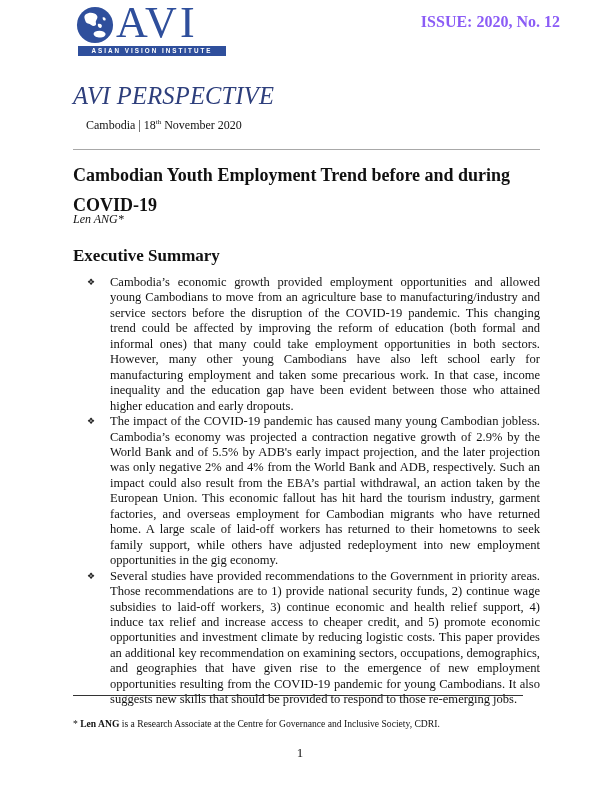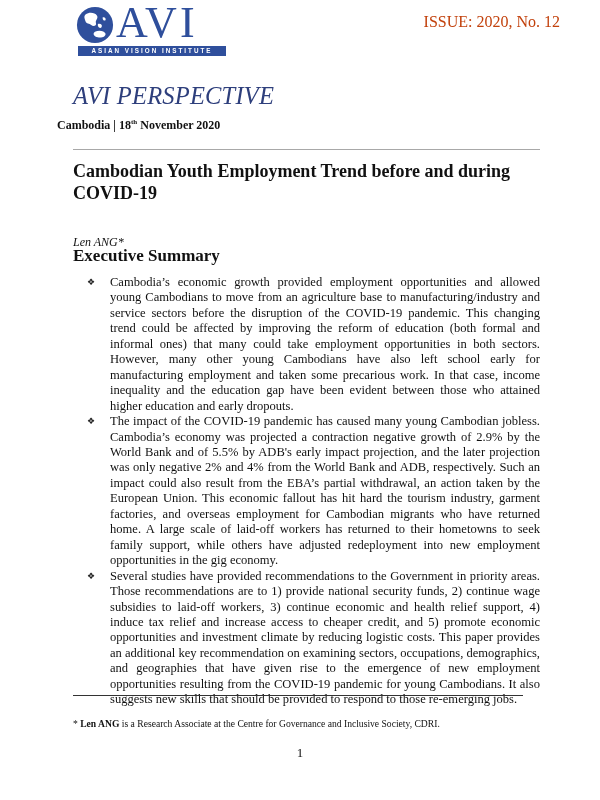--- a/index.html
+++ b/index.html
@@ -9,30 +9,30 @@
 
   
   #logo { left: 76px; top: 4px; width: 160px; height: 52px; }
   #logo .globe { position: absolute; left: 0; top: 2px; width: 38px; height: 38px; }
   #logo .letters { position: absolute; left: 40px; top: -6px; font-size: 44px; color: #2f4f9c;
                    letter-spacing: 3px; line-height: 50px; font-family: "Liberation Serif", serif; }
   #logo .bar { position: absolute; left: 2px; top: 42px; width: 148px; height: 10px; background: #2f4f9c;
                color: #fff; font-family: "Liberation Sans", sans-serif; font-size: 6.3px; font-weight: bold;
                letter-spacing: 2px; text-align: center; line-height: 10px; }
 
-  #issue { right: 40px; top: 13px; font-size: 16px; font-weight: normal; color: #c2410c; }
+  #issue { right: 40px; top: 13px; font-size: 16px; font-weight: bold; color: #8b5cf6; }
 
   #brand-title { left: 73px; top: 82px; font-size: 24.5px; color: #2e3f7c; font-weight: normal; letter-spacing: 0.2px; font-style: italic; }
-  #dateline { left: 57px; top: 118px; font-size: 12px; font-weight: bold; }
+  #dateline { left: 86px; top: 118px; font-size: 12px; font-weight: normal; }
   #dateline sup { font-size: 7px; }
 
   #rule-top { left: 73px; top: 149px; width: 467px; height: 0; border-top: 1.5px solid #a8a8a8; }
 
-  #doc-title { left: 73px; top: 160px; width: 470px; font-size: 18px; font-weight: bold; line-height: 22px; }
-  #author { left: 73px; top: 212px; font-size: 12px; font-style: italic; margin-top: 23px; }
+  #doc-title { left: 73px; top: 160px; width: 470px; font-size: 18px; font-weight: bold; line-height: 30px; }
+  #author { left: 73px; top: 212px; font-size: 12px; font-style: italic; }
   #section-heading { left: 73px; top: 246px; font-size: 17px; font-weight: bold; text-align: right; }
 
   #bullets { left: 83px; top: 275px; width: 457px; margin: 0; padding: 0; list-style: none; }
   #bullets li { position: relative; padding-left: 27px; font-size: 12.55px; line-height: 15.45px;
                 text-align: justify; margin: 0; }
   #bullets li .diamond { position: absolute; left: 4px; top: 0; font-size: 9px; line-height: 15.45px; color: #222; }
 
   #rule-foot { left: 73px; top: 695px; width: 450px; height: 0; border-top: 1.5px solid #333; }
   #footnote { left: 73px; top: 704px; font-size: 9.6px; margin-top: 14px; }
   #page-number { left: 0; width: 600px; top: 745px; text-align: center; font-size: 13px; }

